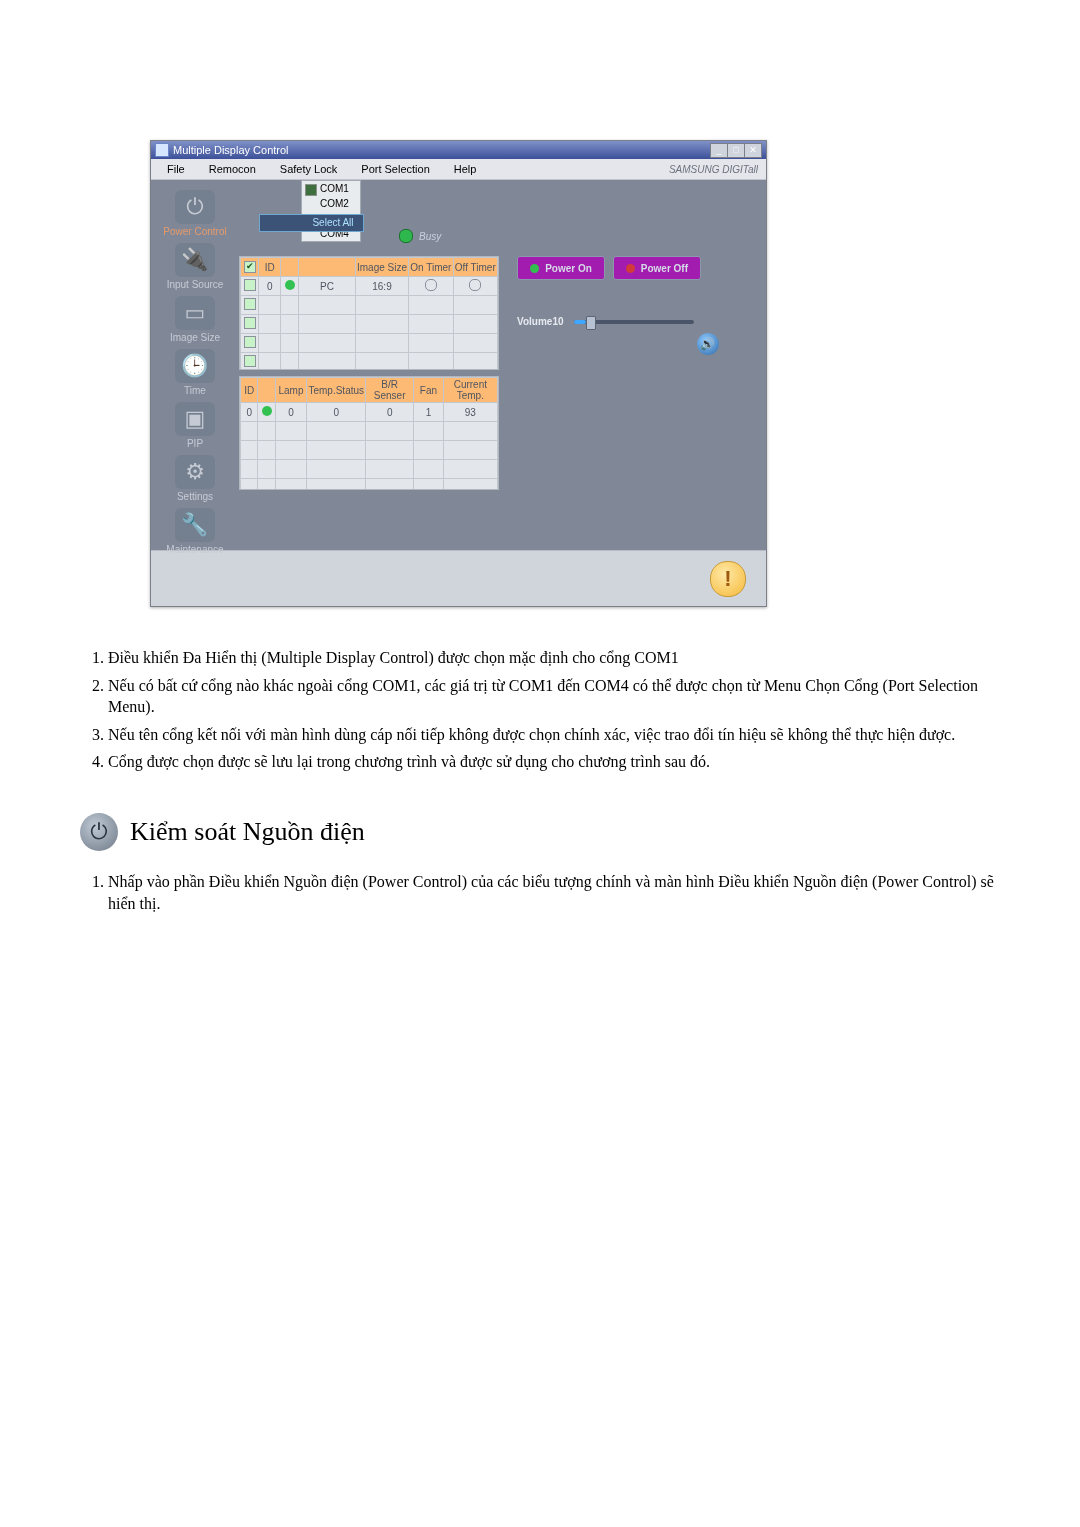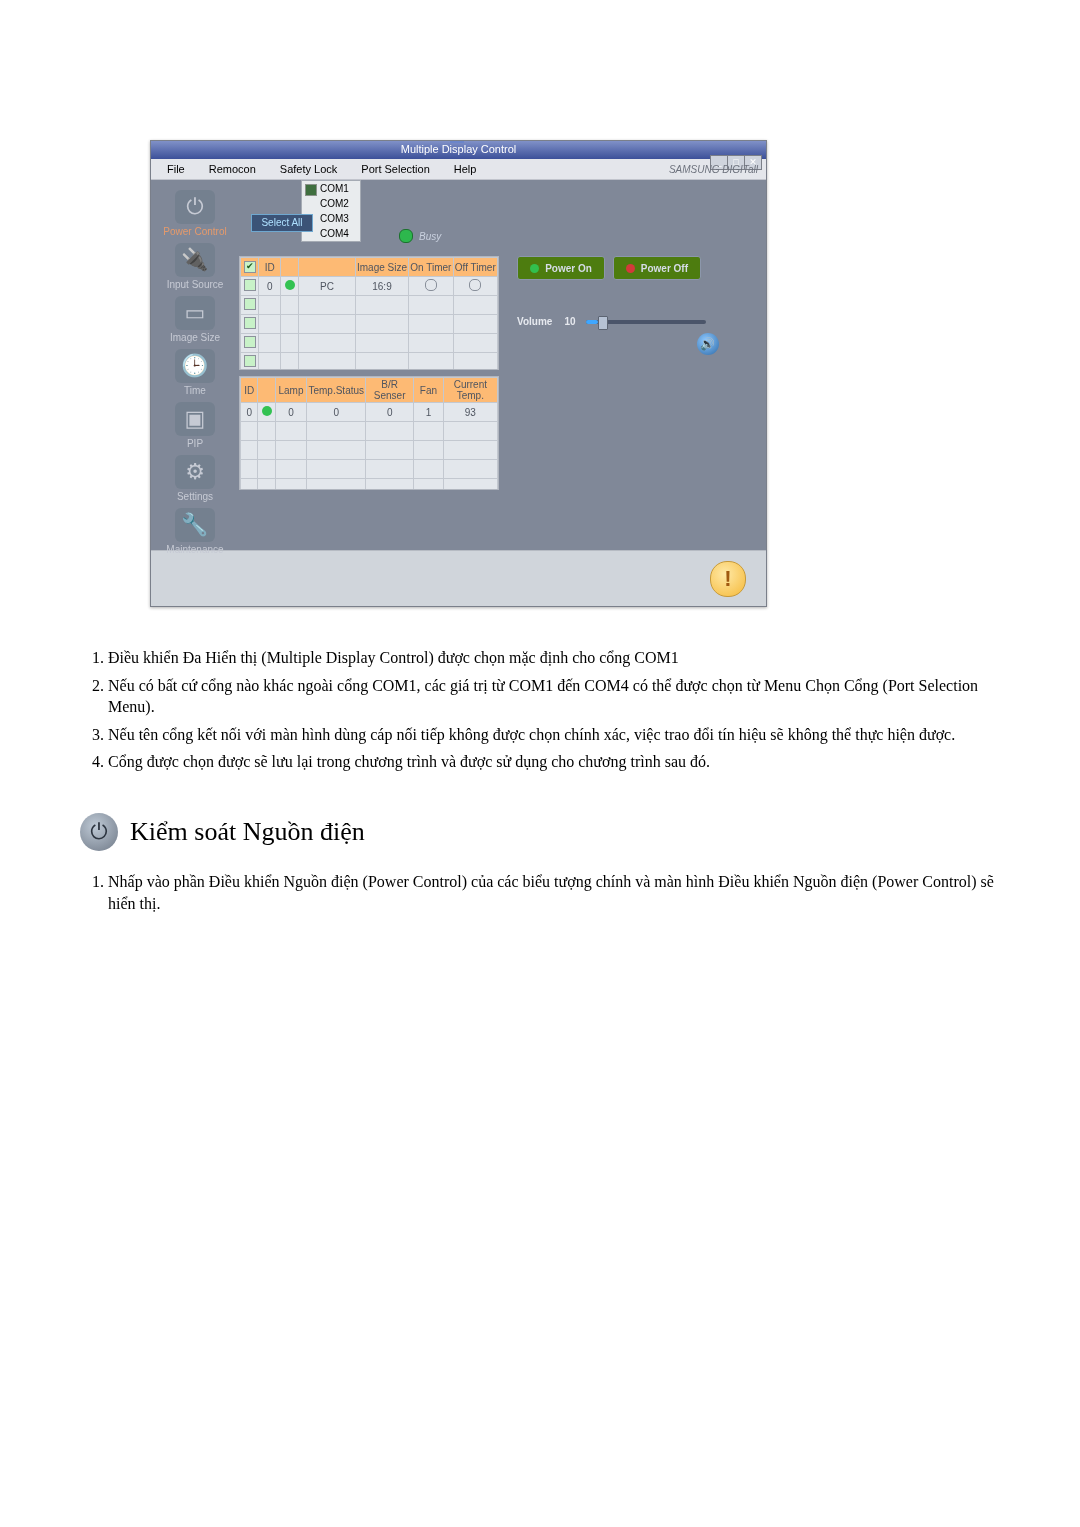--- a/index.html
+++ b/index.html
@@ -23,21 +23,20 @@
     box-shadow: 0 1px 3px rgba(0,0,0,.3);
   }
   .titlebar {
     height: 18px;
     background: linear-gradient(#8091c8, #3c5099);
     color: #fff;
     font-size: 11px;
     display: flex;
     align-items: center;
     padding: 0 4px;
-    flex-direction: column;
   }
   .titlebar .appicon {
     width: 12px; height: 12px;
     background: #d6e6ff;
     border: 1px solid #6b85ca;
     margin-right: 4px;
   }
   .winbtns {
     margin-left: auto;
     display: flex;
@@ -106,28 +105,29 @@
   .side-item.active .lbl { color: #e59a6b; }
   .main {
     flex: 1;
     display: flex;
     flex-direction: column;
     position: relative;
     padding: 6px 6px 6px 0;
   }
   .selall {
     position: absolute;
-    left: 12px; top: 34px;
+    left: 20px; top: 34px;
     width: 60px; height: 16px;
     background: #3b5377;
     color: #aee0ff;
     font-size: 10px;
     text-align: center;
     line-height: 16px;
     border: 1px solid #6fa8d0;
+    padding-left: 43px;
   }
   .port-dd {
     position: absolute;
     left: 62px; top: 0;
     width: 58px;
     background: #e9ecee;
     border: 1px solid #a5abb4;
     font-size: 10px;
   }
   .port-opt {
@@ -195,21 +195,21 @@
     overflow: hidden;
   }
   .right-pane {
     position: absolute;
     left: 278px; top: 76px;
     width: 230px;
   }
   .pwrbtn {
     display: inline-flex; align-items: center;
     width: 86px; height: 22px;
-    background: #4d7c0f;
+    background: #a21caf;
     border: 1px solid #8c97ab;
     border-radius: 3px;
     color: #d6dce7;
     font-size: 10px;
     font-weight: bold;
     justify-content: center;
     margin-right: 4px;
   }
   .pwrbtn .d {
     width: 9px; height: 9px; border-radius: 5px;
@@ -488,21 +488,21 @@
             <span class="d"></span>
             <span>Power On</span>
           </div>
           <div class="pwrbtn off">
             <span class="d"></span>
             <span>Power Off</span>
           </div>
 
           <div class="vol">
             <span>Volume</span>
-            <span style="margin-left:12px">10</span>
+            <span style="margin-left:0">10</span>
             <div class="track">
               <div class="fill"></div>
               <div class="thumb"></div>
             </div>
           </div>
           <div class="spk">🔊</div>
         </div>
 
       </div>
     </div>

